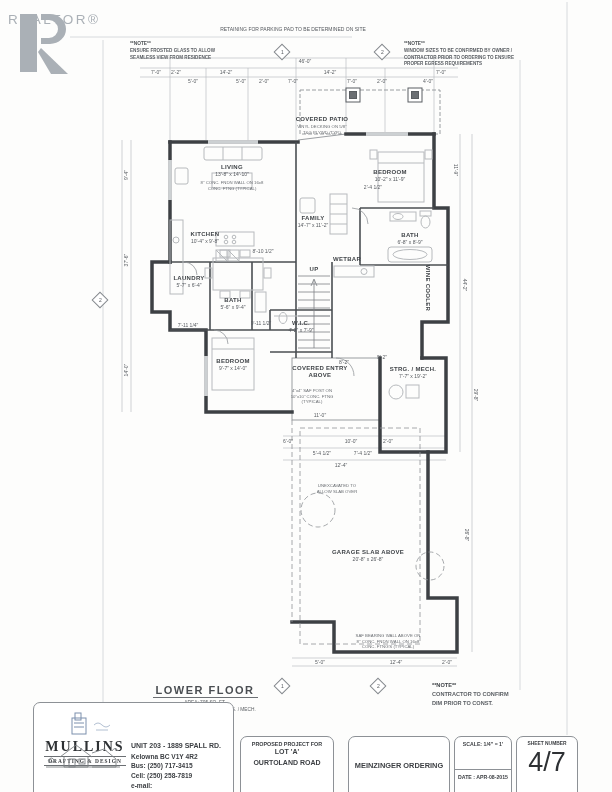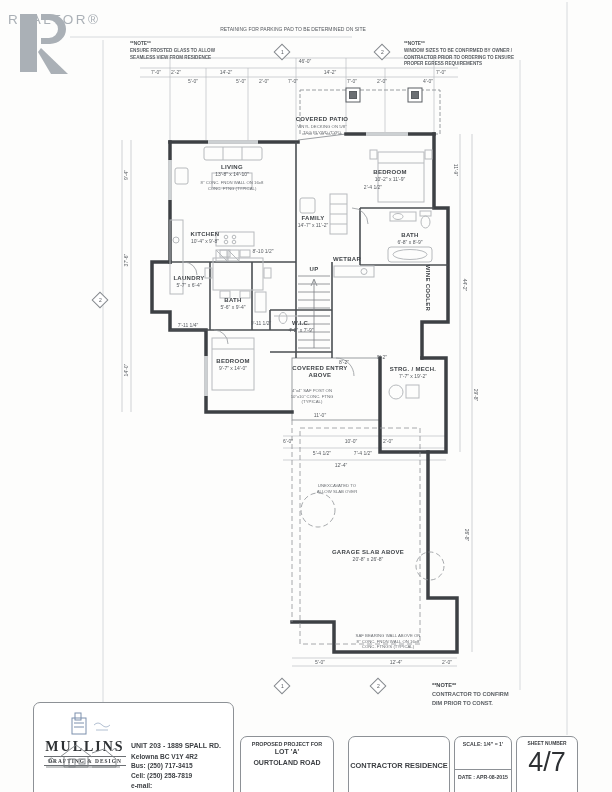--- a/index.html
+++ b/index.html
@@ -331,20 +331,34 @@
     <div class="nb">WINDOW SIZES TO BE CONFIRMED BY OWNER /
 CONTRACTOR PRIOR TO ORDERING TO ENSURE
 PROPER EGRESS REQUIREMENTS</div>
   </div>
   <div class="note br-note">
     <div class="nt">**NOTE**</div>
     <div class="nb">CONTRACTOR TO CONFIRM
 DIM PRIOR TO CONST.</div>
   </div>
 
+  <div class="lowerfloor">
+    <div class="lf-title">LOWER FLOOR</div>
+    <div class="lf-lines">
+      <div>
+        <span>AREA:</span>
+        <span>705 SQ. FT.</span>
+      </div>
+      <div>EXCLUDING STAIRS / ELEV. / STRG. / MECH.</div>
+      <div>
+        <span>SUITE AREA:</span>
+        <span>728 SQ. FT.</span>
+      </div>
+    </div>
+  </div>
 
   <div class="tb-box tb-left">
     <svg class="stamp" width="60" height="26" viewBox="0 0 60 26">
       <g fill="none" stroke="#7c90ad" stroke-width="1">
         <rect x="4" y="7" width="14" height="16"></rect>
         <rect x="7" y="2" width="6" height="7"></rect>
         <line x1="6" y1="12" x2="16" y2="12"></line>
           <line x1="6" y1="16" x2="16" y2="16"></line>
       </g>
       <g stroke="#9fb0c6" stroke-width="0.8" fill="none">
@@ -377,21 +391,21 @@
     </div>
   </div>
 
   <div class="tb-box tb-project">
     <div class="hd">PROPOSED PROJECT FOR</div>
     <div class="ln">LOT 'A'</div>
     <div class="ln">OURTOLAND ROAD</div>
   </div>
 
   <div class="tb-box tb-res">
-    <div class="nm">CONTRACTOR RESIDENCE</div>
+    <div class="nm">MEINZINGER ORDERING</div>
   </div>
 
   <div class="tb-box tb-scale">
     <div class="r1">SCALE: 1/4" = 1'</div>
     <div class="dv"></div>
     <div class="r2">DATE : APR-08-2015</div>
   </div>
 
   <div class="tb-box tb-sheet">
     <div class="hd">SHEET NUMBER</div>

